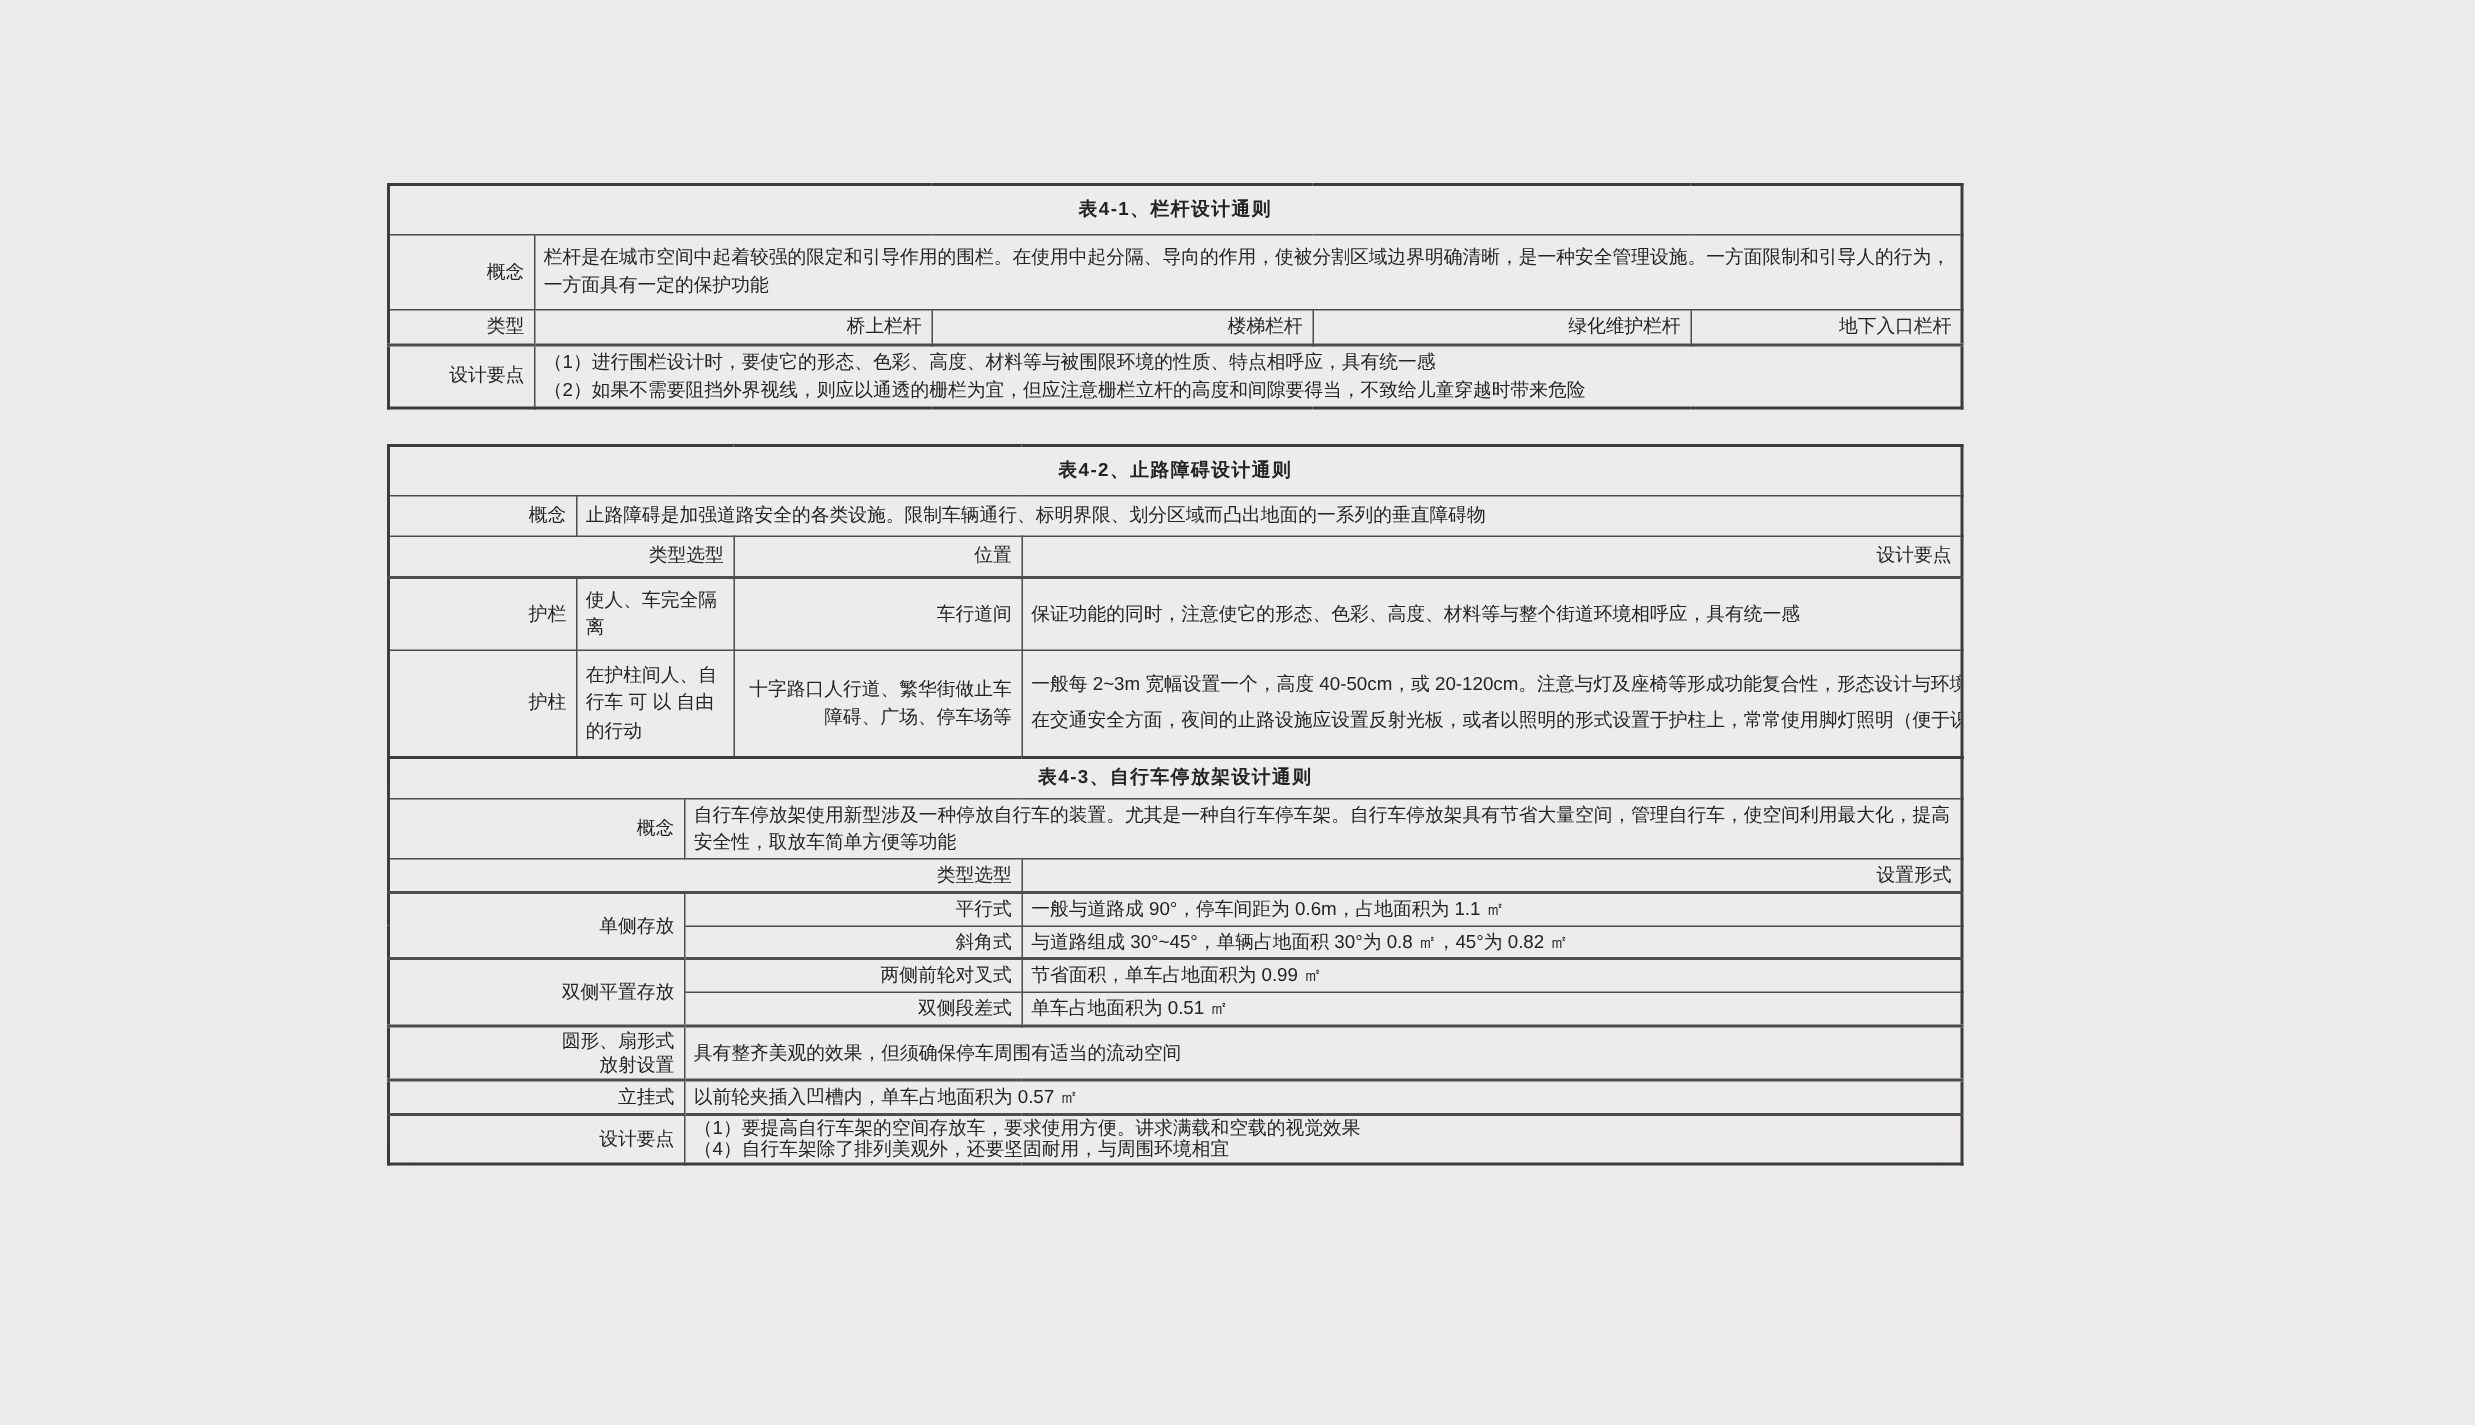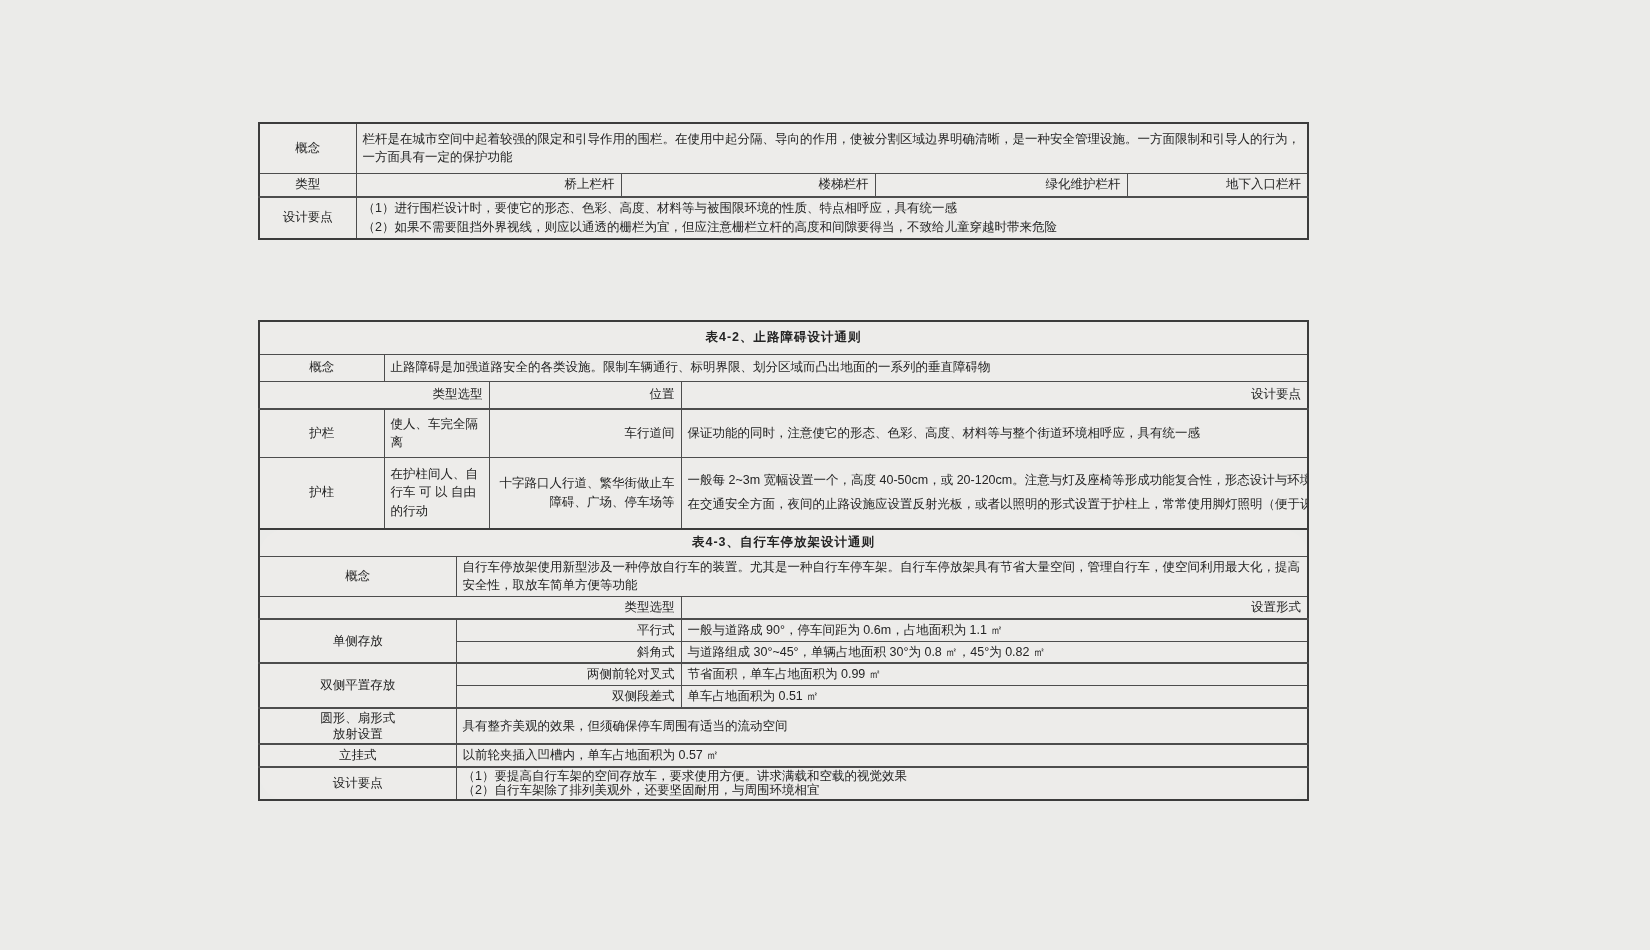--- a/index.html
+++ b/index.html
@@ -4,37 +4,37 @@
 <style>
   html,body{margin:0;padding:0;}
   body{
     width:1650px;height:950px;position:relative;overflow:hidden;
     background:#ebebe9;
     font-family:"Liberation Sans","DejaVu Sans",sans-serif;
     color:#242424;
   }
   .block{position:absolute;left:258px;width:1049px;}
   #block1{top:122px;}
-  #block2{top:320px;}
+  #block2{top:296px;}
   table.tbl{
     border-collapse:collapse;table-layout:fixed;width:1049px;
     background:#edecea;
   }
   table.tbl td{
     border:1px solid #4d4d4d;
     font-size:12.5px;line-height:1.5;
     overflow:hidden;vertical-align:middle;
     padding:1px 6px;
   }
   table.tbl{border:2px solid #3c3c3c;}
   td.title-cell{
     font-weight:bold;font-size:16px;text-align:center;
     letter-spacing:1px;border-bottom-width:2px;
   }
-  td.lbl{text-align:center;}
+  td.lbl{text-align:right;}
   td.ctr{text-align:right;}
   td.txt{padding-left:16px;padding-right:10px;}
   td.txt-sm{padding-left:8px;padding-right:4px;}
   .pre{white-space:pre-line;}
   .clip{white-space:pre;overflow:hidden;}
   tr.thick-top td{border-top-width:2px;}
   tr.thick-bottom td{border-bottom-width:2px;}
   #t3{margin-top:-2px;border-radius:31px;} 
 </style>
 </head>
@@ -43,20 +43,23 @@
 <div class="block" id="block1">
   <table class="tbl">
     <colgroup>
       <col style="width:97px">
         <col style="width:265px">
         <col style="width:254px">
       <col style="width:252px">
         <col style="width:181px">
     </colgroup>
     <tbody>
+        <tr style="height:33px">
+      <td class="title-cell" colspan="5">表4-1、栏杆设计通则</td>
+    </tr>
     <tr style="height:50px">
       <td class="lbl">概念</td>
       <td class="txt" colspan="4">栏杆是在城市空间中起着较强的限定和引导作用的围栏。在使用中起分隔、导向的作用，使被分割区域边界明确清晰，是一种安全管理设施。一方面限制和引导人的行为，一方面具有一定的保护功能</td>
     </tr>
     <tr style="height:24px">
       <td class="lbl">类型</td>
       <td class="ctr">桥上栏杆</td>
       <td class="ctr">楼梯栏杆</td>
       <td class="ctr">绿化维护栏杆</td>
       <td class="ctr">地下入口栏杆</td>
@@ -148,17 +151,17 @@
 放射设置</td>
       <td class="txt-sm" colspan="2">具有整齐美观的效果，但须确保停车周围有适当的流动空间</td>
     </tr>
     <tr style="height:22px" class="thick-top">
       <td class="lbl">立挂式</td>
       <td class="txt-sm" colspan="2">以前轮夹插入凹槽内，单车占地面积为 0.57 ㎡</td>
     </tr>
     <tr style="height:28px" class="thick-top">
       <td class="lbl">设计要点</td>
       <td class="txt-sm pre" style="line-height:1.15" colspan="2">（1）要提高自行车架的空间存放车，要求使用方便。讲求满载和空载的视觉效果
-（2）自行车架除了排列美观外，还要坚固耐用，与周围环境相宜</td>
+（4）自行车架除了排列美观外，还要坚固耐用，与周围环境相宜</td>
     </tr>
   </tbody>
     </table>
 </div>
 
 </body></html>

